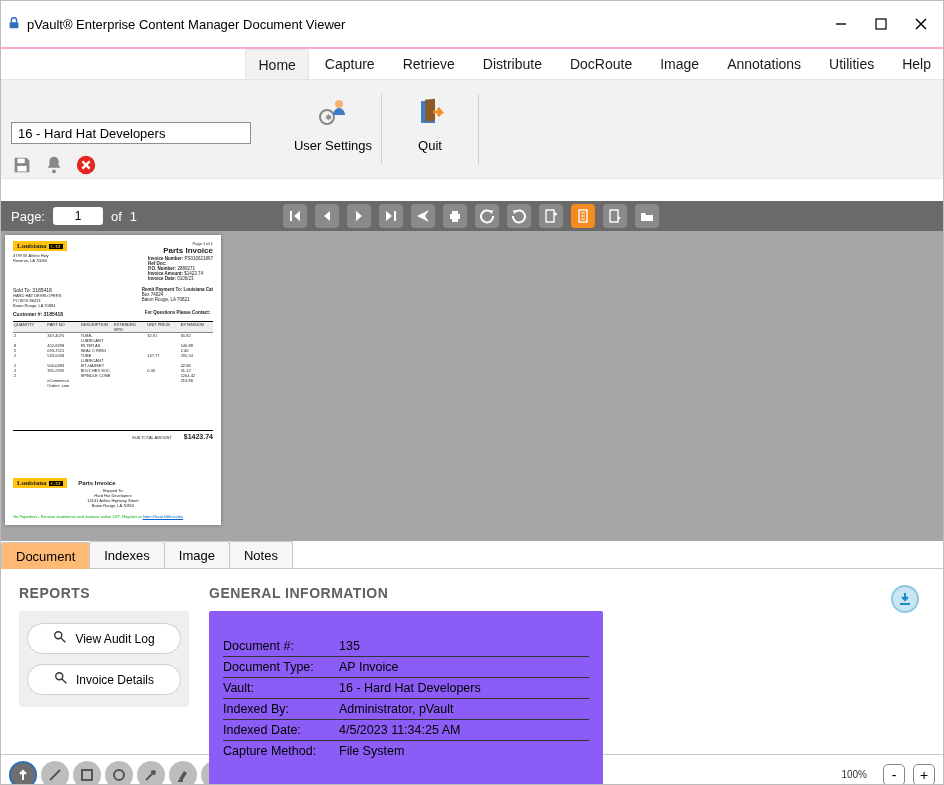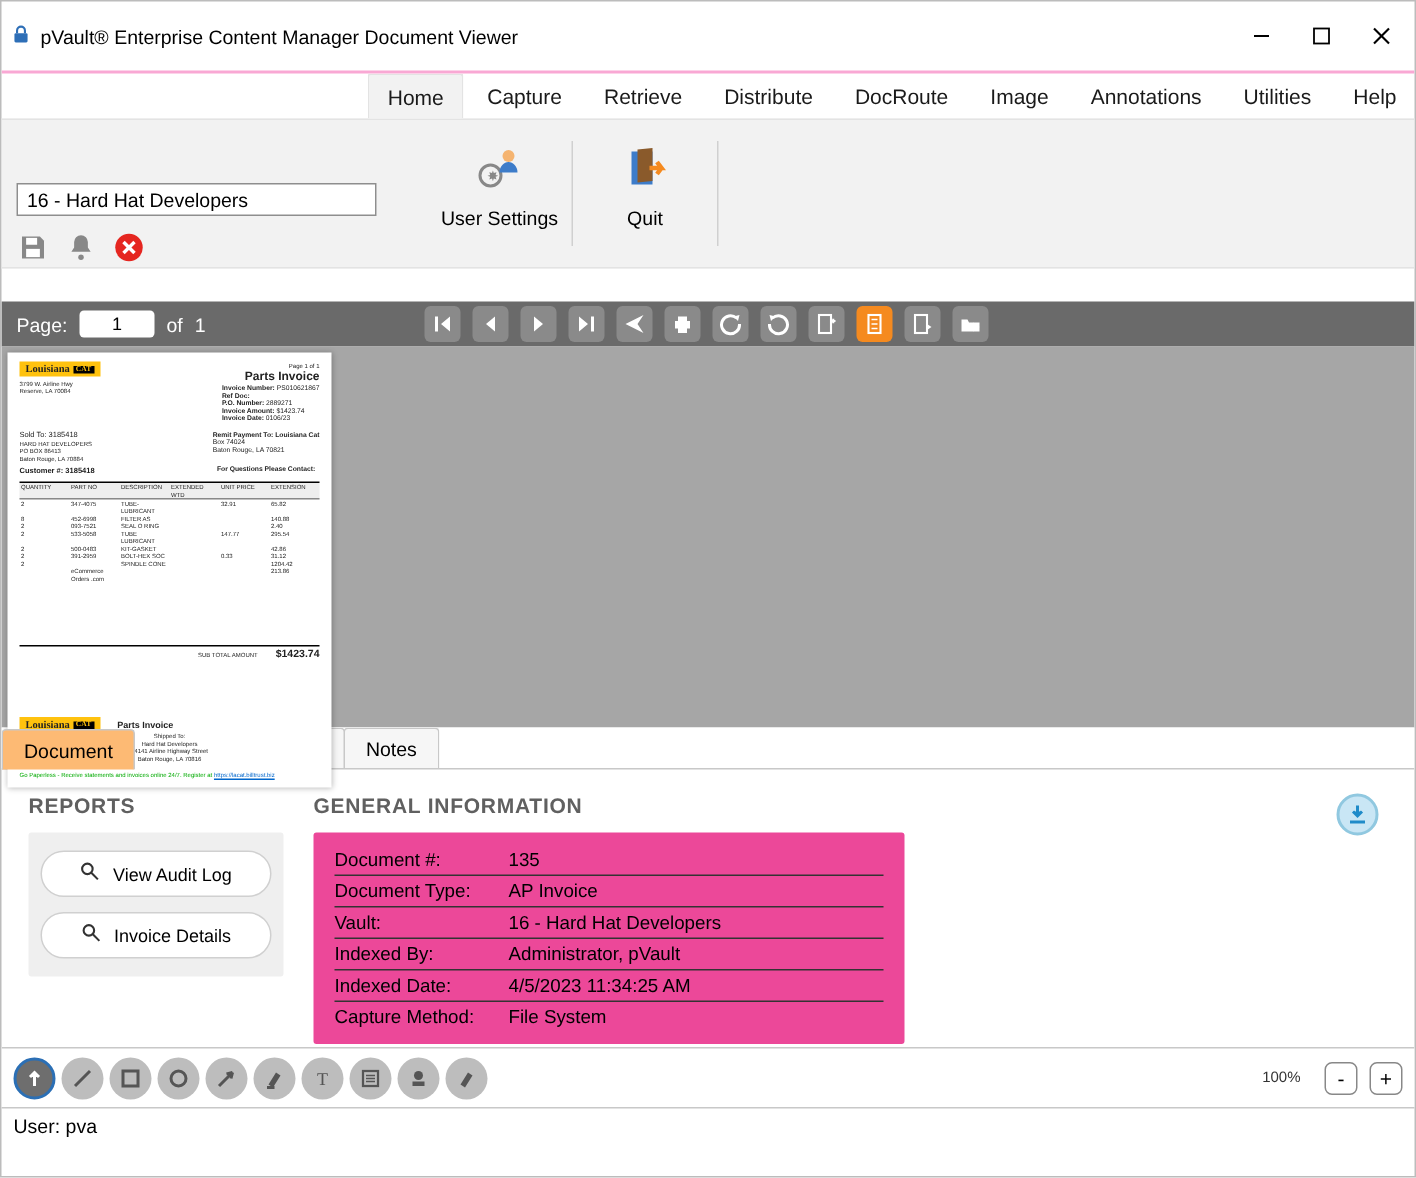--- a/index.html
+++ b/index.html
@@ -34,21 +34,21 @@
 
   
   .pagebar { background:#6a6a6a; height:30px; display:flex; align-items:center; padding:0 10px; color:#fff; font-size:13px; gap:8px;margin-top:22px; }
   .page-input { width:50px; height:18px; border-radius:3px; border:none; text-align:center; font-size:12px; }
   .pagebar .spacer { flex:0 0 130px; }
   .nav-btn { width:24px; height:24px; border-radius:4px; background:#8a8a8a; display:flex; align-items:center; justify-content:center; cursor:pointer; }
   .nav-btn.orange { background:#f58a1f; }
   .nav-btn svg { width:16px; height:16px; }
 
   
-  .doc-area { background:#a6a6a6; height:254px; display:flex; align-items:flex-start; padding:4px; }
+  .doc-area { background:#a6a6a6; height:310px; display:flex; align-items:flex-start; padding:4px; }
   .doc-thumb { width:216px; height:290px; background:#fff; box-shadow:0 0 4px rgba(0,0,0,0.3); padding:6px 8px; font-size:5px; color:#222; position:relative; overflow:hidden; }
   .brand-bar { background:#ffc20e; font-weight:bold; padding:1px 4px; display:inline-flex; align-items:center; gap:2px; font-size:7px; font-family: Georgia, serif; }
   .brand-bar .cat { background:#000; color:#ffc20e; font-size:5px; padding:0 2px; }
   .inv-title { font-weight:bold; font-size:8px; text-align:right; }
   .doc-table { border-top:1px solid #000; margin-top:4px; }
   .doc-table .hdr { background:#eee; display:flex; font-size:4px; border-bottom:1px solid #888; }
   .doc-table .row { display:flex; font-size:4px; }
   .doc-table .c { flex:1; padding:0 1px; }
   .doc-total { margin-top:42px; border-top:1px solid #000; text-align:right; font-size:7px; padding-top:2px; }
   .doc-footer { position:absolute; bottom:6px; left:8px; right:8px; }
@@ -62,21 +62,21 @@
 
   
   .info-panel { display:flex; padding:16px 0 0 18px; gap:20px; height:185px; position:relative; }
   .reports { width:170px; }
   .sec-header { font-weight:bold; color:#606060; font-size:14px; letter-spacing:0.5px; margin-bottom:10px; }
   .reports-box { background:#efefef; border-radius:2px; padding:12px 8px; display:flex; flex-direction:column; gap:10px; }
   .rep-btn { background:#fff; border:1px solid #d0d0d0; border-radius:16px; padding:6px 10px; display:flex; align-items:center; gap:8px; font-size:12px; cursor:pointer; justify-content:center; }
   .rep-btn svg { width:14px; height:14px; }
 
   .geninfo { flex:0 0 auto; }
-  .gen-box { background:#ec4899; border-radius:2px; padding:8px 14px; }
+  .gen-box { background:#8b5cf6; border-radius:2px; padding:25px 14px; }
   .gen-row { display:flex; border-bottom:1px solid #333; padding:3px 0; align-items:baseline; }
   .gen-row .k { width:116px; font-size:12.5px; }
   .gen-row .v { width:250px; font-size:12.5px; }
 
   .dl-btn { position:absolute; right:24px; top:16px; width:28px; height:28px; border-radius:50%; background:#c9e6f5; display:flex; align-items:center; justify-content:center; cursor:pointer; border:2px solid #90c8e0; }
 
   
   .anno-bar { height:40px; border-top:1px solid #c8c8c8; display:flex; align-items:center; padding:0 8px; gap:4px; background:#fff; }
   .anno-btn { width:28px; height:28px; border-radius:50%; background:#bdbdbd; display:flex; align-items:center; justify-content:center; cursor:pointer; }
   .anno-btn.dark { background:#6e6e6e; border:2px solid #2b6fb5; }

